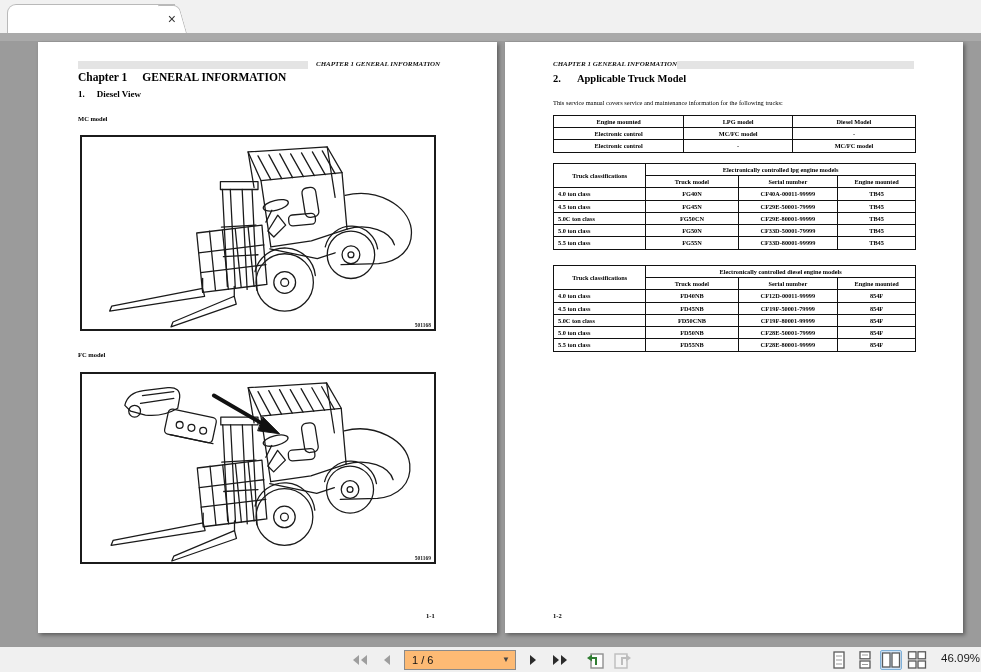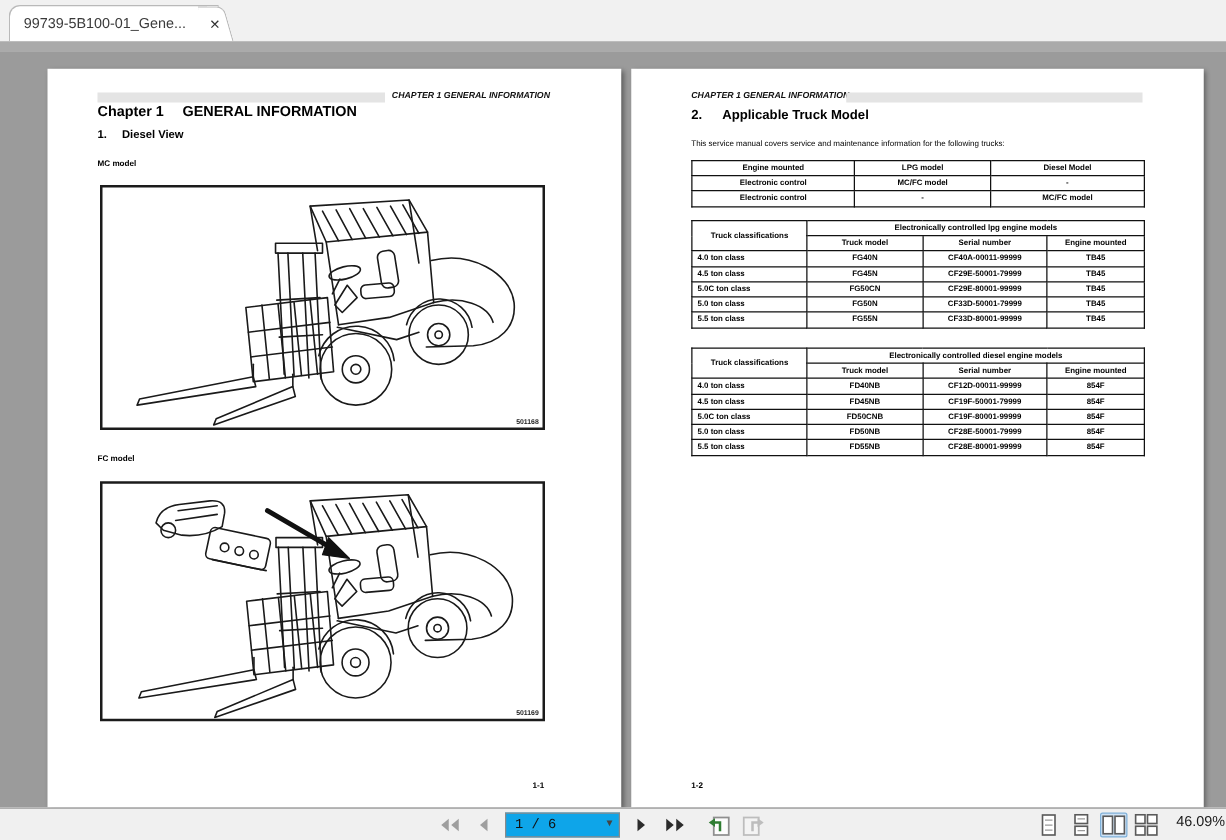--- a/index.html
+++ b/index.html
@@ -13,21 +13,21 @@
   .tab::after { content:""; position:absolute; right:-9px; top:0; bottom:0; width:20px; background:#fff;
          border:1px solid #b9b9b9; border-left:none; border-bottom:none; transform:skewX(16deg);
          border-radius:0 6px 0 0; }
   .tab-title { position:absolute; left:11px; top:0; line-height:28px; font-size:11.5px; color:#3a3a3a; white-space:nowrap; }
   .tab-close { position:absolute; right:-2px; top:0; line-height:28px; font-size:14px; color:#333; cursor:pointer; z-index:2; }
 
   .strip { position:absolute; left:0; top:33px; width:981px; height:8px; background:#aaaaaa; }
 
   
   .viewer { position:absolute; left:0; top:41px; width:981px; height:605px; background:#9b9b9b; }
-  .page { position:absolute; top:14px; height:591px; background:#fff; box-shadow:2px 2px 4px rgba(0,0,0,.4); }
+  .page { position:absolute; top:1px; height:591px; background:#fff; box-shadow:2px 2px 4px rgba(0,0,0,.4);font-family:Liberation Serif, serif; }
   .pageL { left:38px;  width:459px; }
   .pageR { left:505px; width:458px; }
 
   
   .dochdr { position:absolute; top:18px; height:10px; }
   .dochdr .bar { position:absolute; top:1px; height:8px; background:#e4e4e4; }
   .dochdr .txt { position:absolute; top:0; font-size:7px; font-weight:bold; font-style:italic; color:#111; white-space:nowrap; }
   .hdrL { left:40px; right:57px; }
   .hdrL .bar { left:0; width:230px; }
   .hdrL .txt { right:0; }
@@ -55,21 +55,21 @@
   .tbl { position:absolute; left:48px; width:363px; border-collapse:collapse; border:1.5px solid #111; table-layout:fixed; }
   .tbl th, .tbl td { border:1px solid #111; font-size:6.3px; text-align:center; padding:2px 1px; height:9.5px; line-height:1.15; color:#000; }
   .tbl th { font-weight:bold; }
   .tbl td { font-weight:bold; }
   .tbl td.la { text-align:left; padding-left:4px; }
 
   
   .toolbar { position:absolute; left:0; top:646px; width:981px; height:26px; background:#f0f0f0; border-top:1px solid #9a9a9a; }
   .navctl { position:absolute; left:350px; top:3px; height:20px; display:flex; align-items:center; gap:7px; }
   .tbtn { width:20px; height:20px; display:flex; align-items:center; justify-content:center; cursor:pointer; }
-  .pagebox { width:92px; height:20px; background:#0ea5e9; border:1px solid #8a8a8a; position:relative; cursor:pointer;font-family:Liberation Mono, monospace; }
+  .pagebox { width:112px; height:20px; background:#fdba74; border:1px solid #8a8a8a; position:relative; cursor:pointer; }
   .pagebox .pval { position:absolute; left:7px; top:0; line-height:18px; font-size:11px; color:#111; }
   .pagebox .caret { position:absolute; right:5px; top:0; line-height:18px; font-size:8px; color:#444; }
   .histgrp { display:flex; gap:6px; margin-left:8px; }
   .layctl { position:absolute; left:828px; top:3px; height:20px; display:flex; align-items:center; gap:4px; }
   .laybtn { width:22px; height:20px; display:flex; align-items:center; justify-content:center; border:1px solid transparent; border-radius:2px; cursor:pointer; }
   .laybtn.active { background:#cfe3f6; border-color:#7fb0d8; }
   .zoomtext { position:absolute; left:941px; top:5px; font-size:11.5px; color:#1a1a1a; white-space:nowrap; }
 </style>
 </head>
 <body>
@@ -154,21 +154,20 @@
         <polygon points="183,44 200,61 178,58" stroke-width="1"></polygon>
       </g>
     </g>
   </defs>
 </svg>
 
 <div class="app">
 
   <div class="tabbar">
     <div class="tab">
-      <span class="tab-title">99739-5B100-01_Gene...</span>
       <span class="tab-close">×</span>
     </div>
   </div>
   <div class="strip"></div>
 
   <div class="viewer">
 
     <div class="page pageL">
       <div class="dochdr hdrL">
         <div class="bar"></div>

